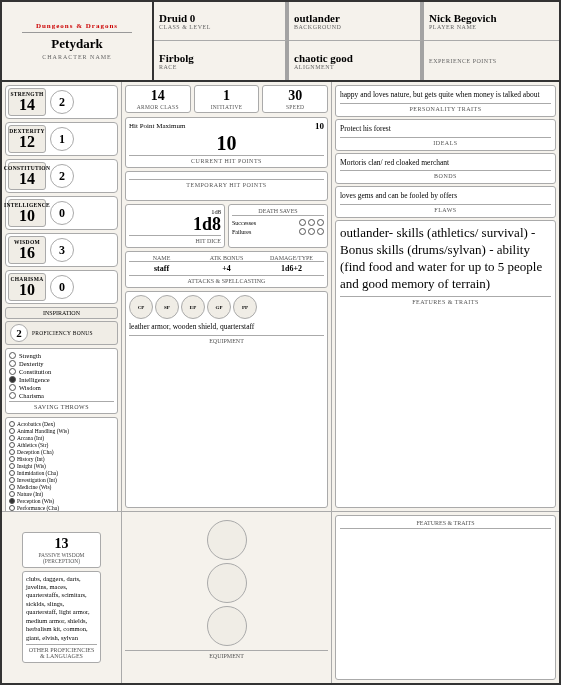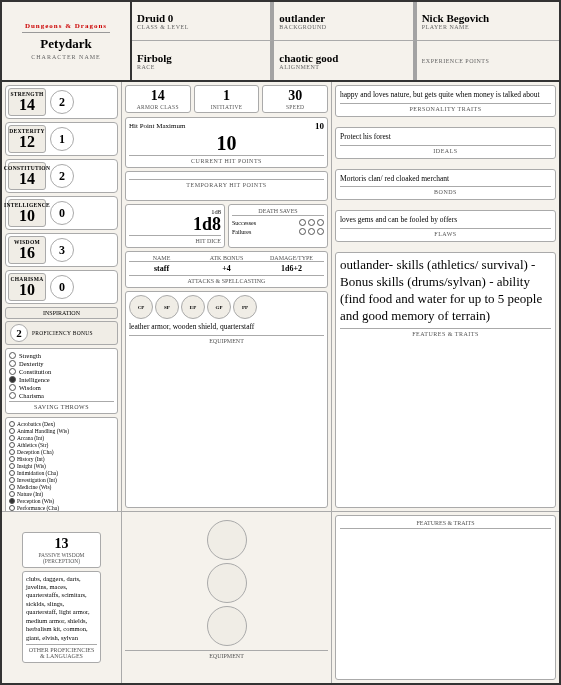--- a/index.html
+++ b/index.html
@@ -20,21 +20,21 @@
       background: #f5f2ec;
     }
     
     .header {
       display: flex;
       border-bottom: 2px solid #333;
       background: #f5f2ec;
       min-height: 60px;
     }
     .header-left {
-      width: 130px;
+      width: 152px;
       display: flex;
       flex-direction: column;
       align-items: center;
       justify-content: center;
       border-right: 2px solid #333;
       padding: 20px;
       position: relative;
     }
     .dnd-logo {
       font-size: 7px;
@@ -340,21 +340,21 @@
     .equip-text { font-size: 7.5px; line-height: 1.3; }
     .equip-label { font-size: 6px; text-transform: uppercase; text-align: center; color: #555; border-top: 1px solid #aaa; margin-top: 3px; padding-top: 2px; }
 
     
     .right-col {
       flex: 1;
       display: flex;
       flex-direction: column;
       padding: 3px;
       background: #f5f2ec;
-      gap: 10px;
+      gap: 2px;
     }
     .trait-box {
       border: 1px solid #aaa;
       border-radius: 3px;
       background: #fff;
       padding: 4px;
     }
     .trait-text { font-size: 7.5px; line-height: 1.3; }
     .trait-label { font-size: 6px; text-transform: uppercase; color: #555; letter-spacing: 0.5px; border-top: 1px solid #aaa; margin-top: 3px; padding-top: 2px; text-align: center; }
     .features-box {

